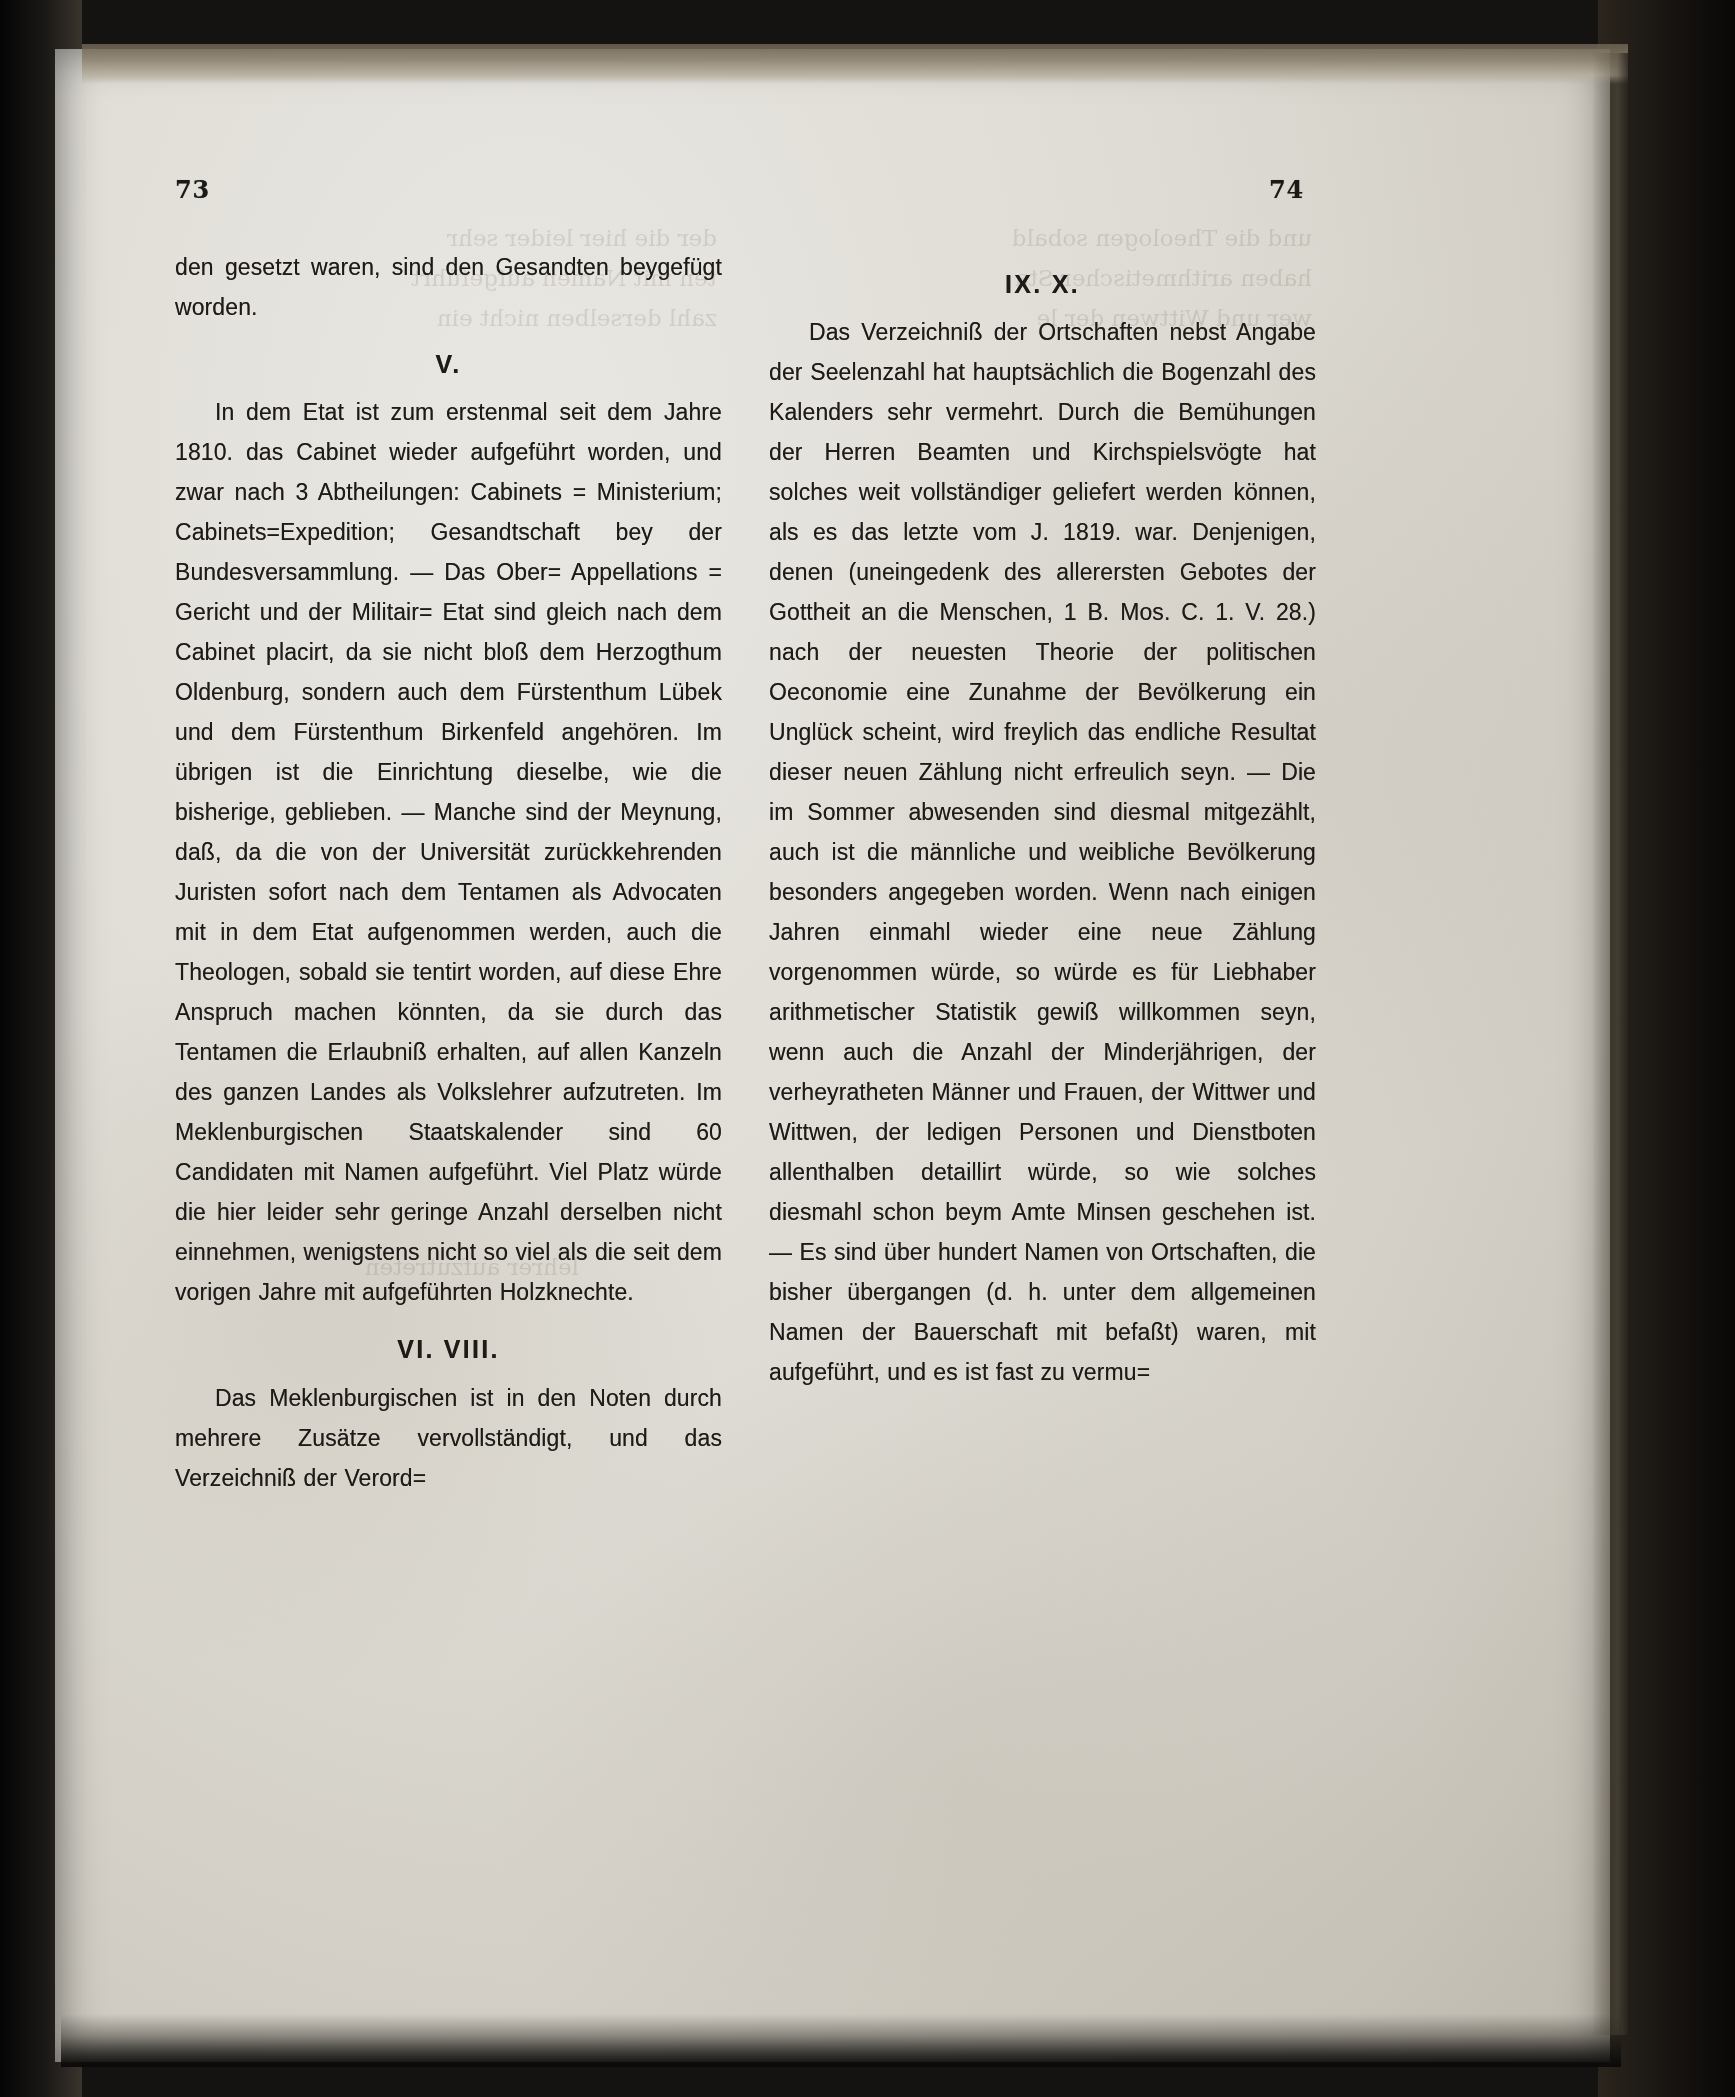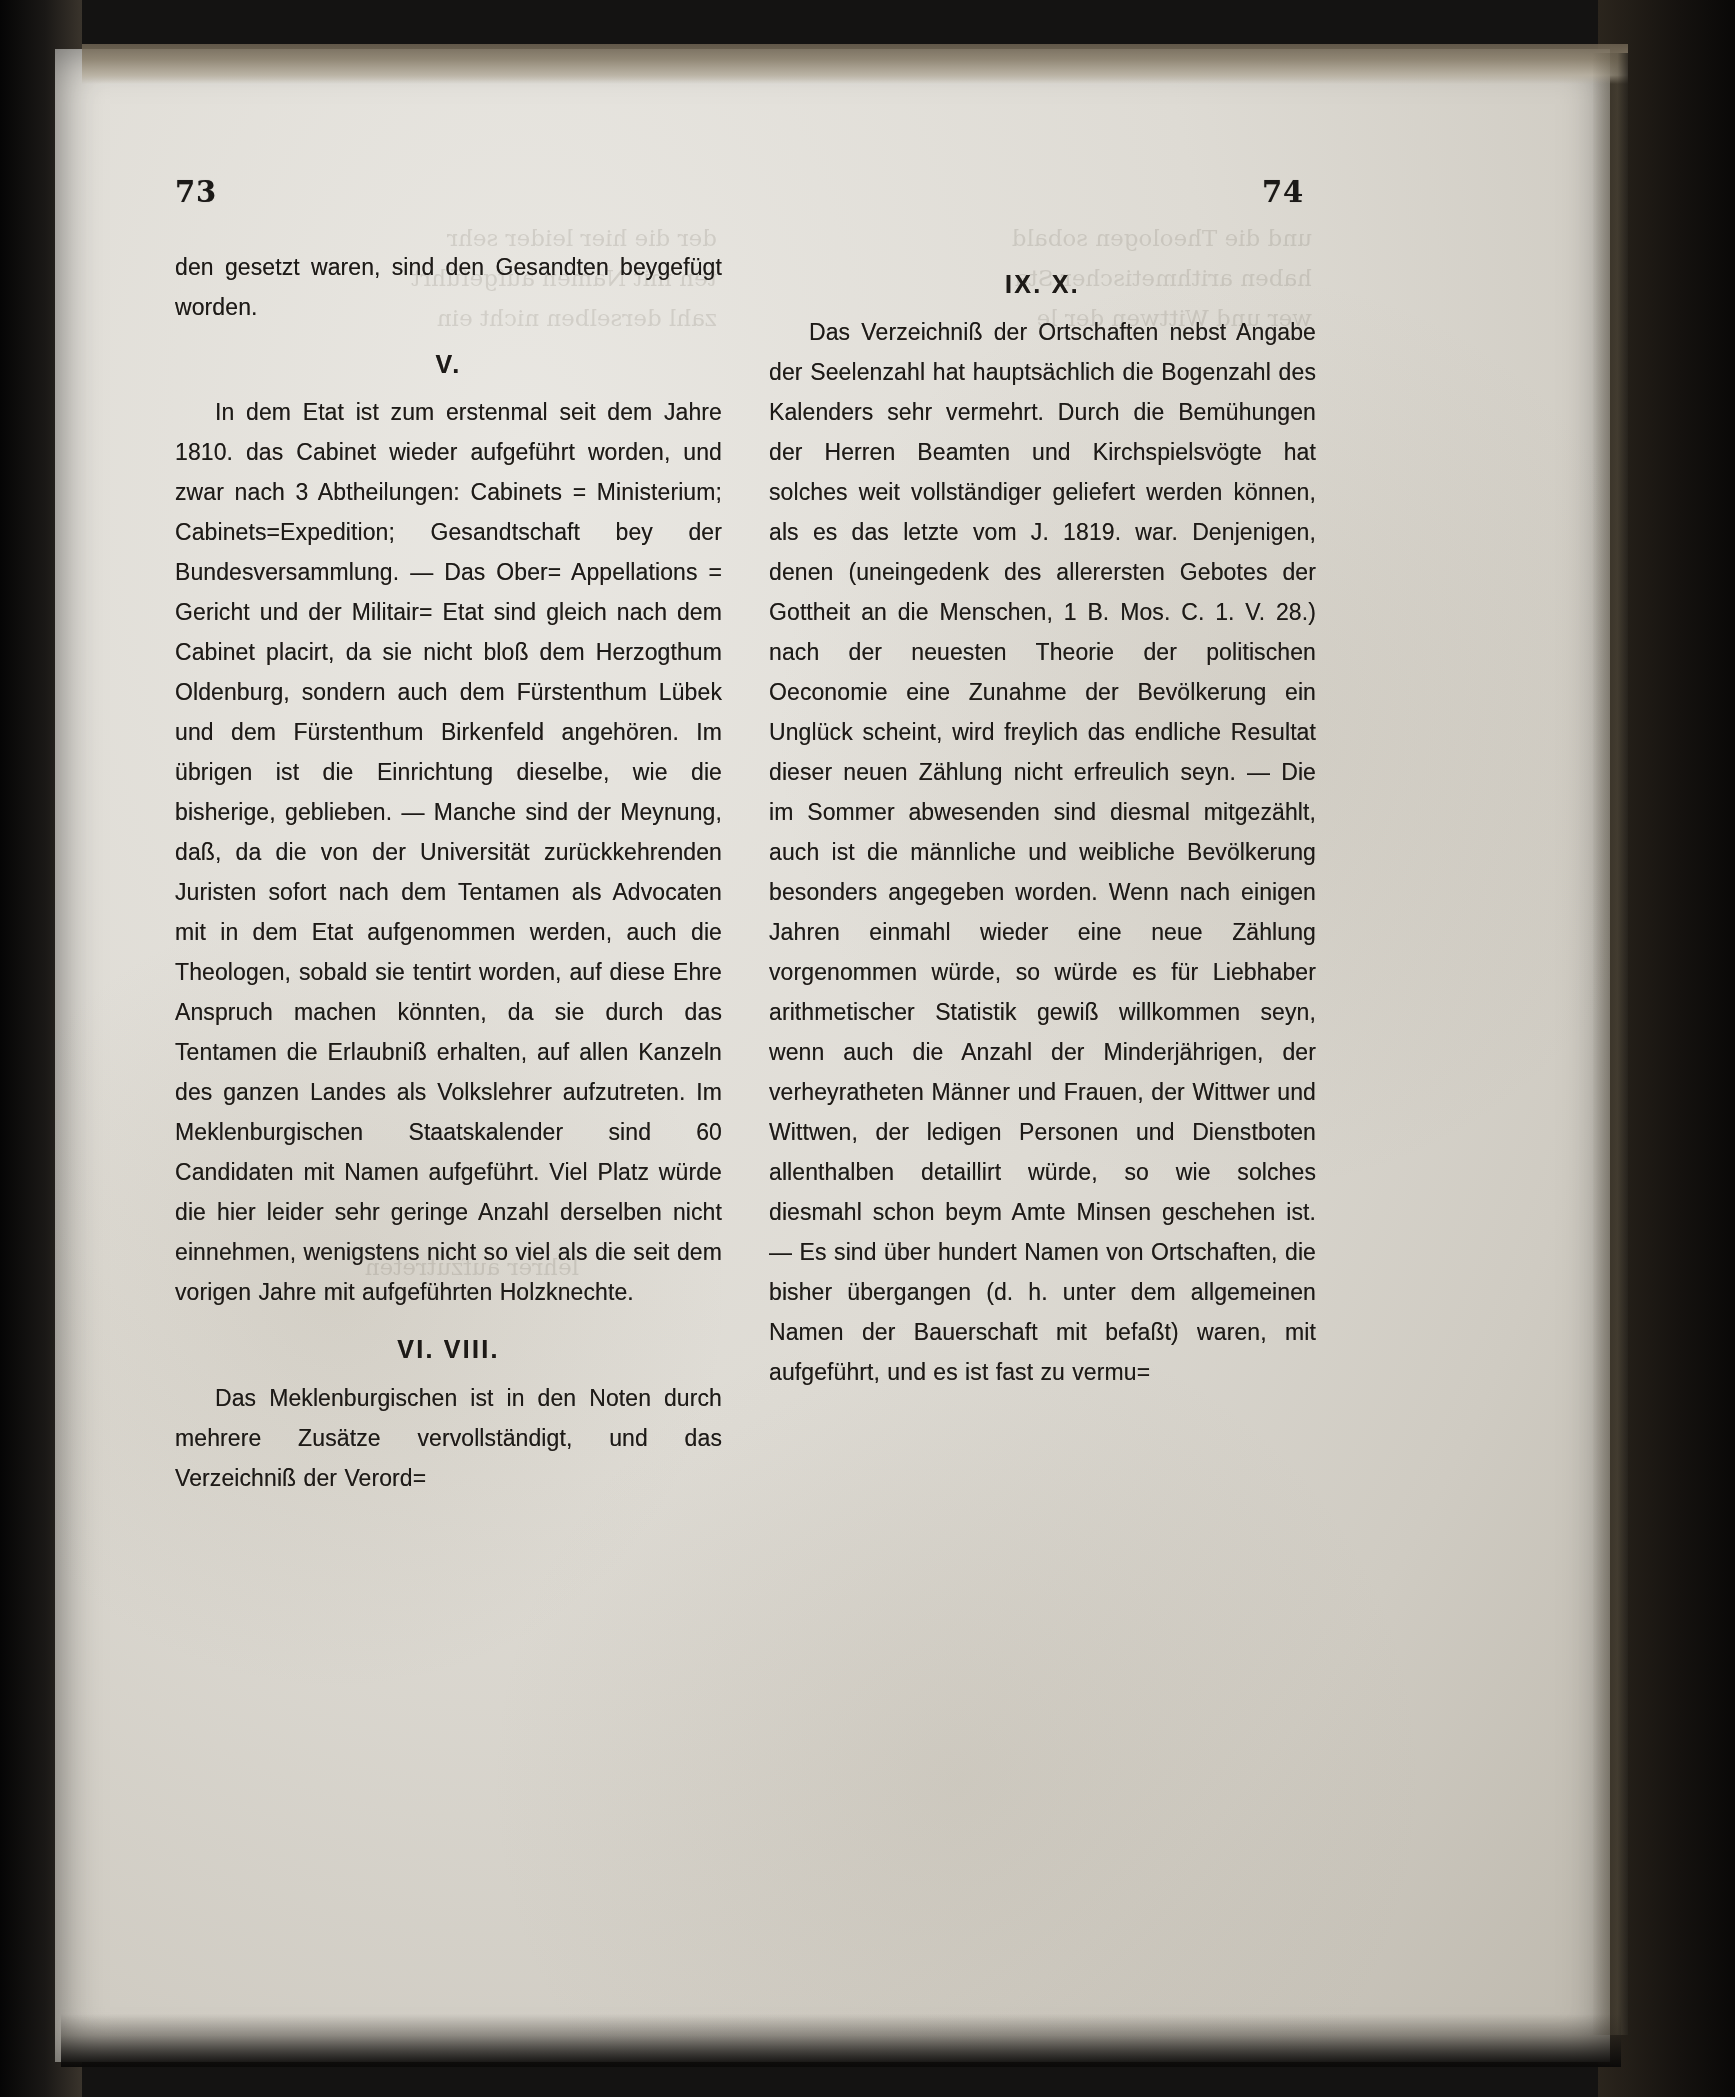--- a/index.html
+++ b/index.html
@@ -91,21 +91,21 @@
   }
 
   .folio-row {
     position: relative;
     height: 41px;
     margin-bottom: 30.5px;
   }
   .folio {
     position: absolute;
     font-family: "DejaVu Serif", serif;
-    font-size: 29px;
+    font-size: 24px;
     font-weight: 700;
     letter-spacing: 0.8px;
     color: #1b1917;
     text-shadow: 0 0 0.8px rgba(0,0,0,0.4);
   }
   .folio.left  { left: 0; }
   .folio.right { right: 15px; }
 
   .columns {
     display: flex;

